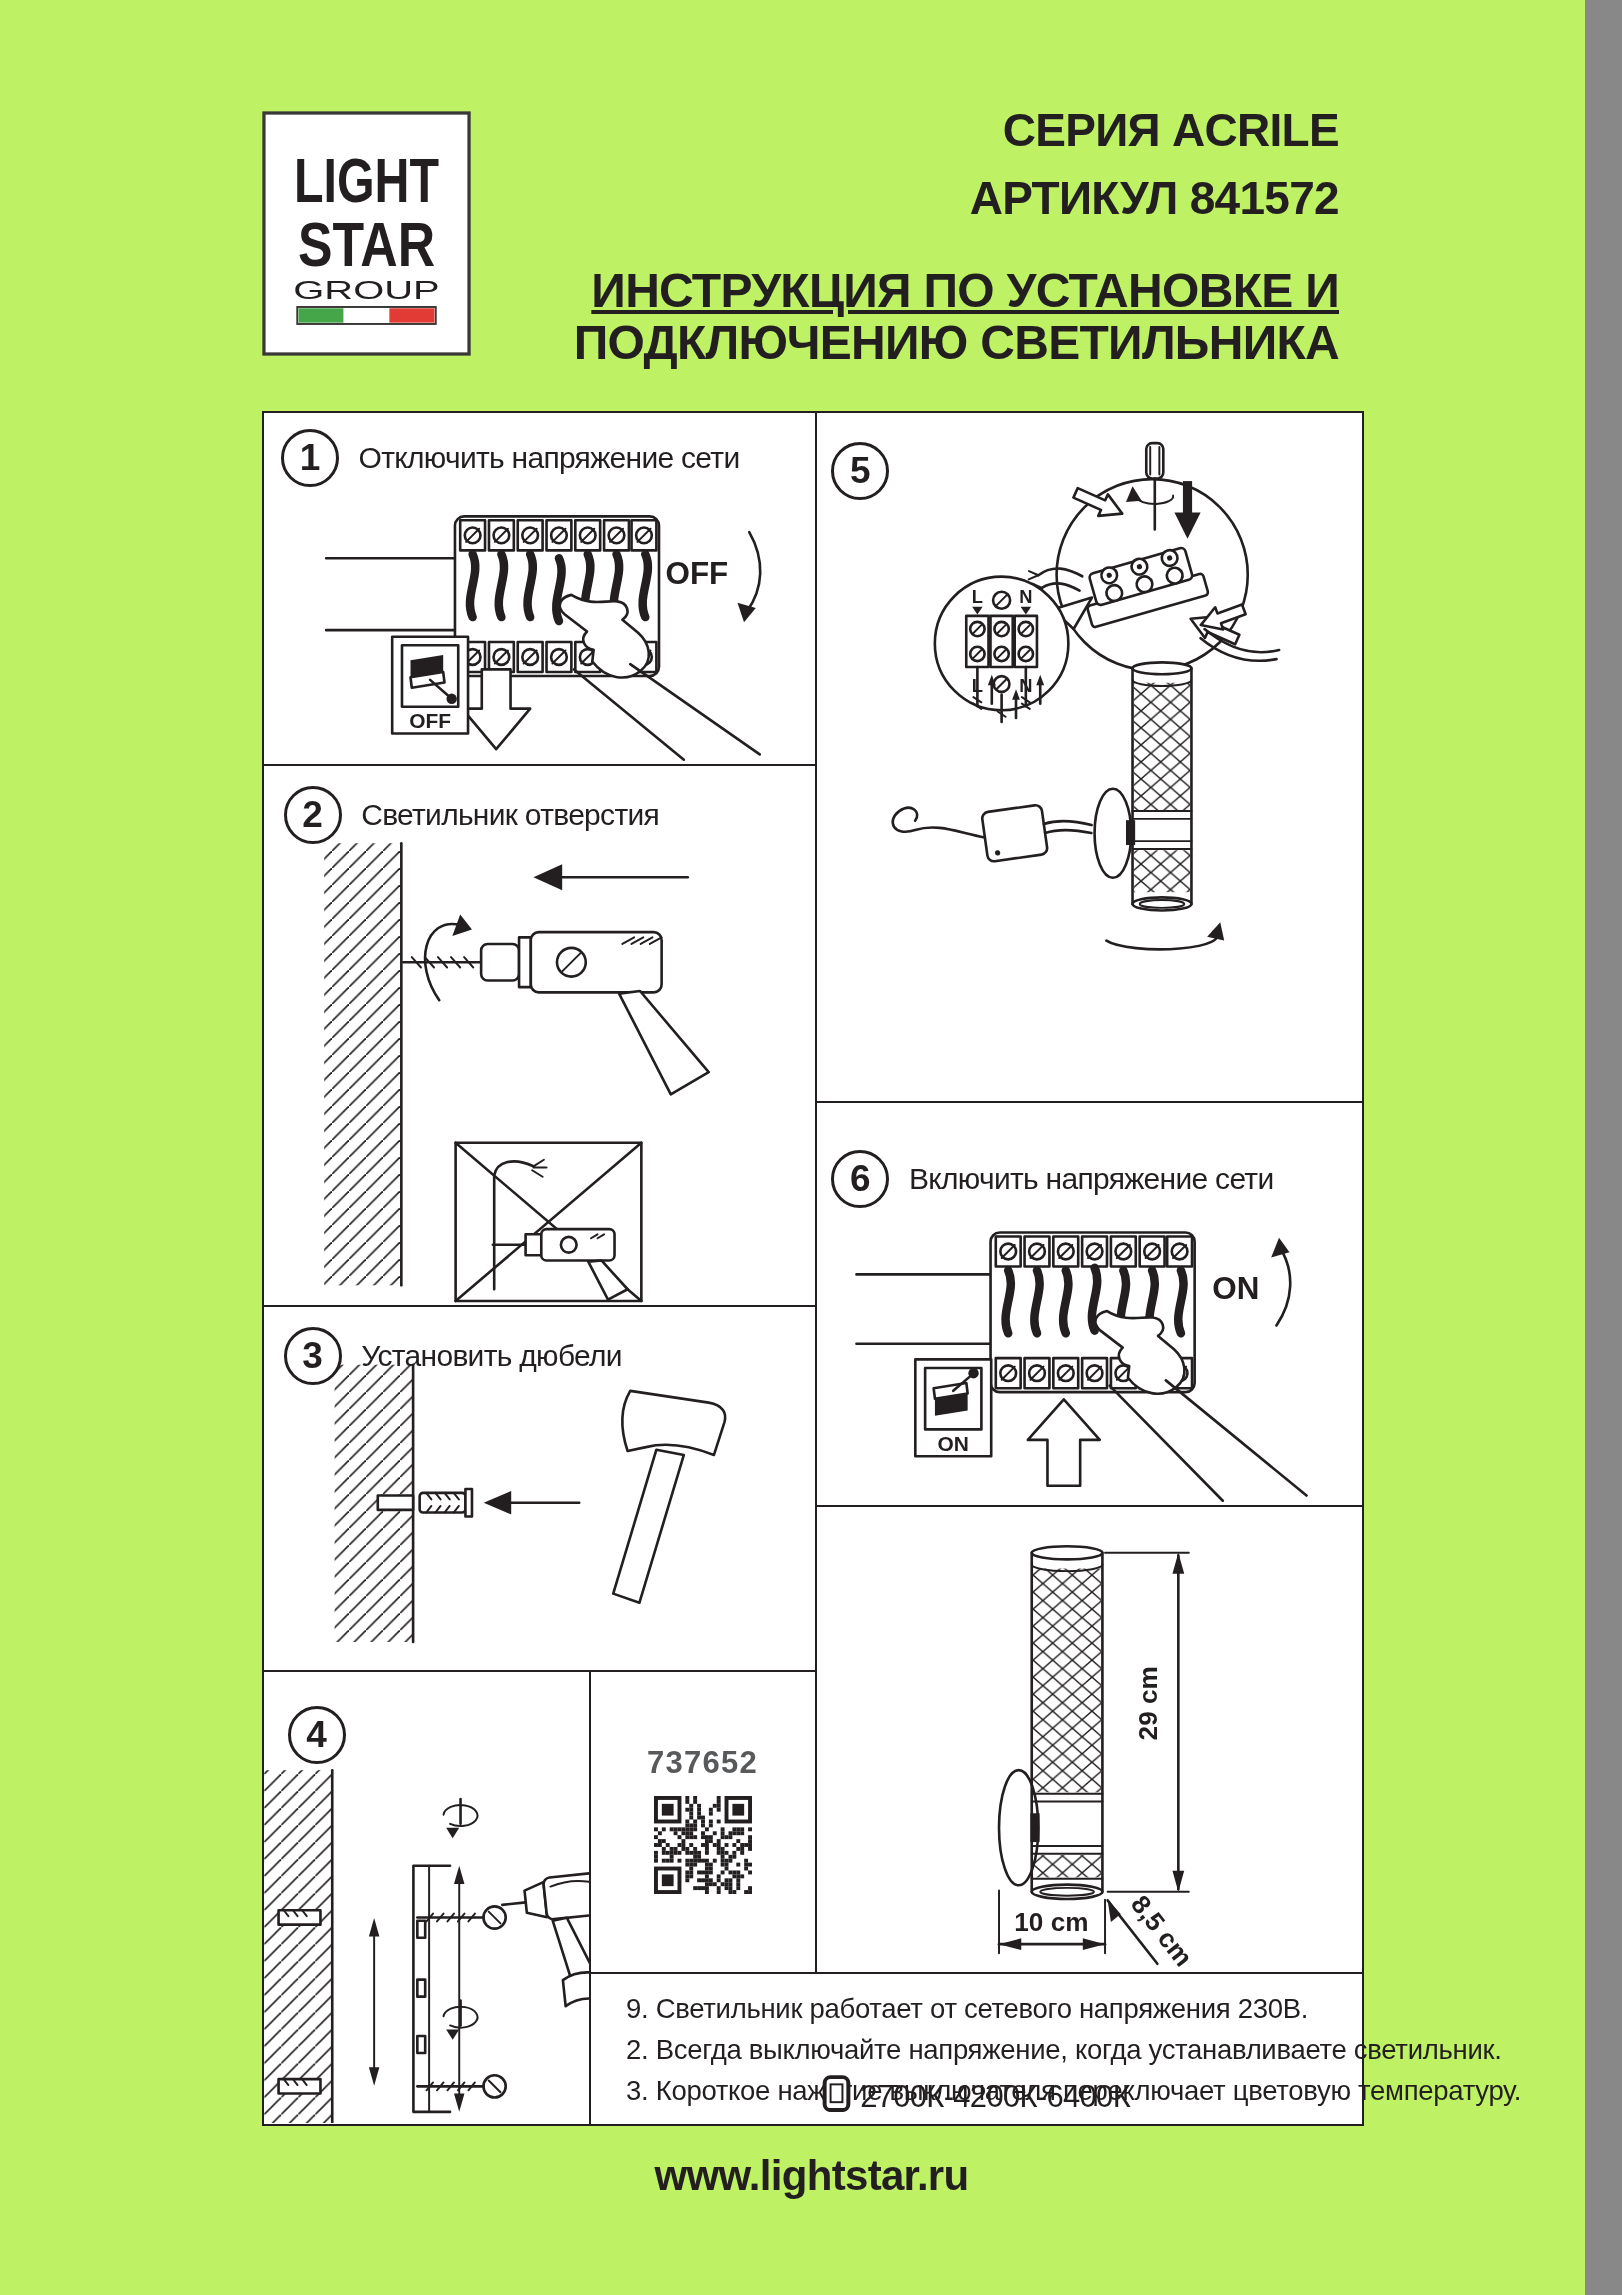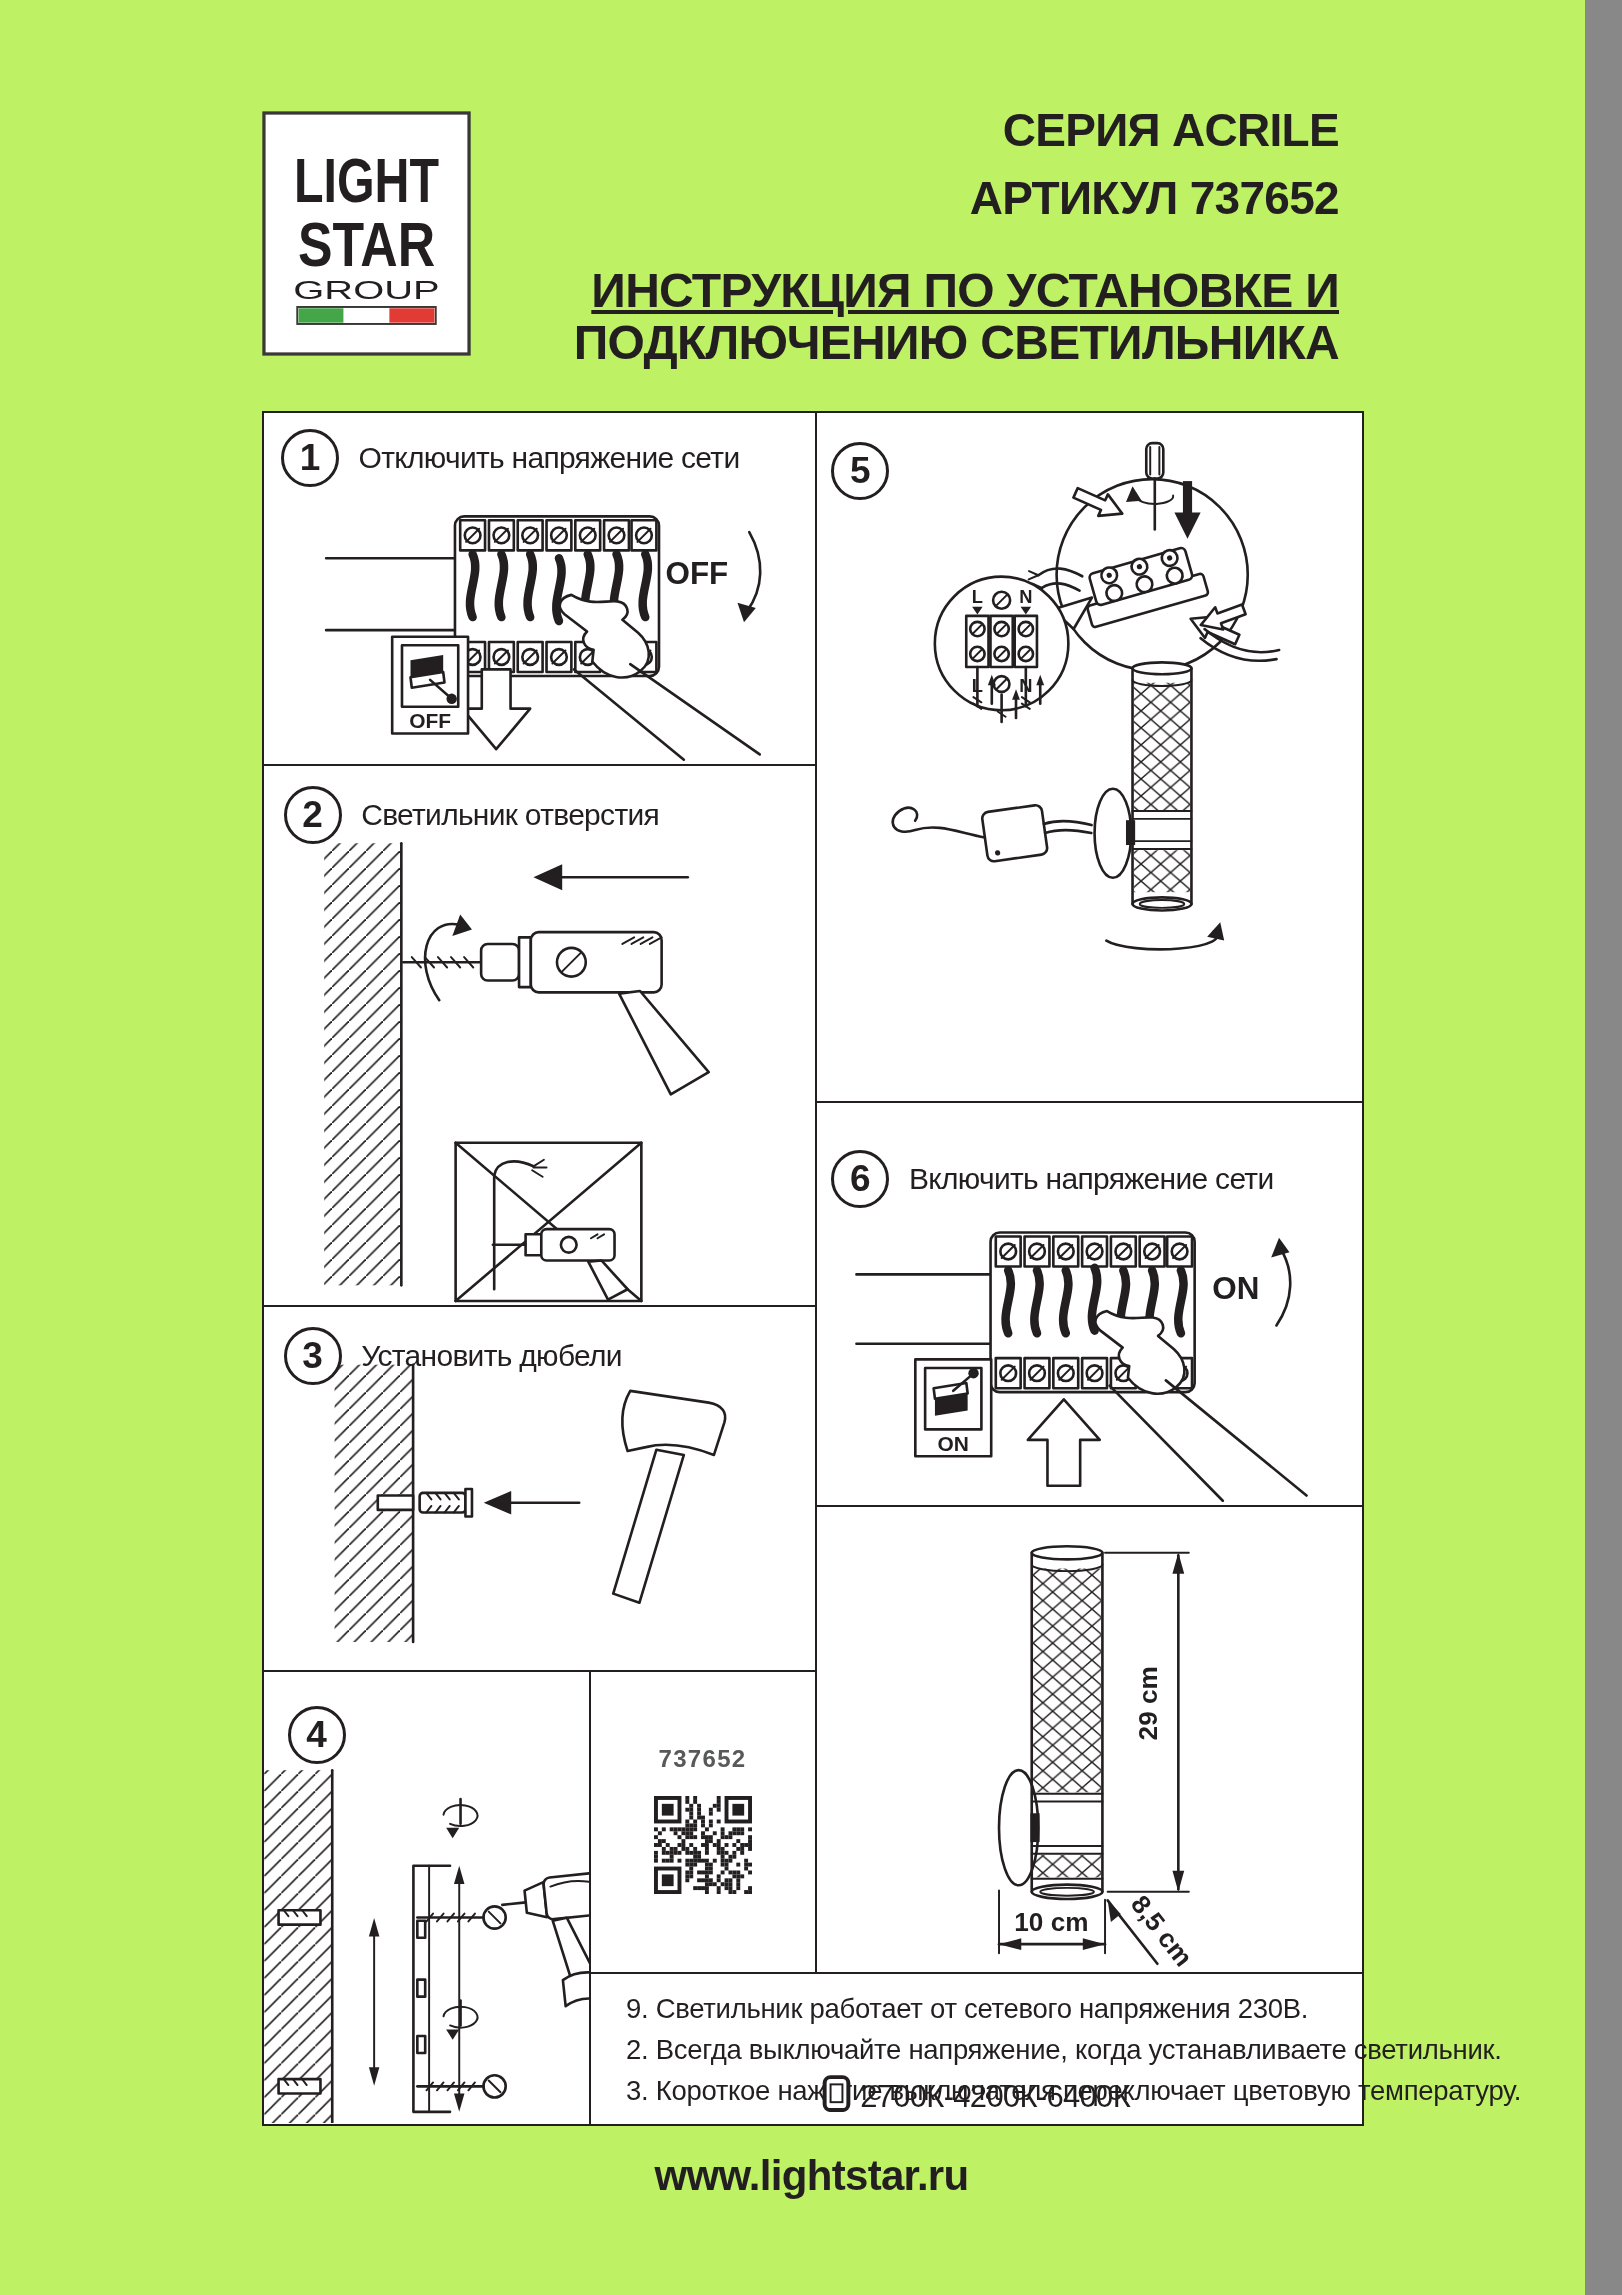--- a/index.html
+++ b/index.html
@@ -32,21 +32,21 @@
     <text class="t" x="160" y="288" text-anchor="middle" font-size="40" textLength="224" lengthAdjust="spacingAndGlyphs">GROUP</text>
     <g>
       <rect x="54" y="300" width="212" height="26" fill="#fff" stroke="#3a3836" stroke-width="3"></rect>
       <rect x="56" y="302" width="69" height="22" fill="#44a648"></rect>
       <rect x="125" y="302" width="70" height="22" fill="#ffffff"></rect>
       <rect x="195" y="302" width="69" height="22" fill="#e23b36"></rect>
     </g>
   </svg>
 
   <div class="hdr" style="top:103px;font-size:46px;">СЕРИЯ ACRILE</div>
-  <div class="hdr" style="top:171px;font-size:46px;">АРТИКУЛ 737652</div>
+  <div class="hdr" style="top:171px;font-size:46px;">АРТИКУЛ 841572</div>
   <div class="hdr" style="top:263px;font-size:48px;text-decoration:underline;">ИНСТРУКЦИЯ ПО УСТАНОВКЕ И</div>
   <div class="hdr" style="top:315px;font-size:48px;">ПОДКЛЮЧЕНИЮ СВЕТИЛЬНИКА</div>
 
   <div class="panel" style="left:262px;top:411px;width:556px;height:355px;">
     <div class="step-head" style="left:17px;top:16.4px;">
       <div class="stepnum">1</div>
       <div class="steptitle">Отключить напряжение сети</div>
     </div>
     <svg class="abs" style="left:0;top:0;" width="550" height="350" viewBox="0 0 841 535">
       <defs>
@@ -253,21 +253,21 @@
         <polygon points="36,38 66,28 66,82 36,72" class="fw"></polygon>
         <rect x="66" y="22" width="96" height="64" rx="10" class="fw"></rect>
         <path d="M76,36 C96,30 120,30 140,36" class="ln thin"></path>
         <polygon points="96,86 132,180 96,196 74,88" class="fw"></polygon>
         <path d="M80,180 q24,-14 56,-4 l0,40 q-32,-10 -56,4 z" class="fw"></path>
       </g>
     </svg>
   </div>
 
   <div class="panel" style="left:589px;top:1670px;width:228px;height:304px;">
-    <div class="abs" style="left:0;top:73px;width:223px;text-align:center;font-size:24px;font-weight:bold;color:#58595b;letter-spacing:1.3px;">737652</div>
+    <div class="abs" style="left:0;top:73px;width:223px;text-align:center;font-size:31px;font-weight:bold;color:#58595b;letter-spacing:1.3px;">737652</div>
     <svg class="abs" id="qr-svg" style="left:63px;top:124px;" width="98" height="98" viewBox="0 0 150 150">
         <g fill="#231f20">
           <rect x="48" y="0" width="6" height="6"></rect>
           <rect x="60" y="0" width="6" height="6"></rect>
           <rect x="96" y="0" width="6" height="6"></rect>
           <rect x="48" y="6" width="6" height="6"></rect>
           <rect x="60" y="6" width="6" height="6"></rect>
           <rect x="96" y="6" width="6" height="6"></rect>
           <rect x="54" y="12" width="6" height="6"></rect>
           <rect x="66" y="12" width="6" height="6"></rect>

